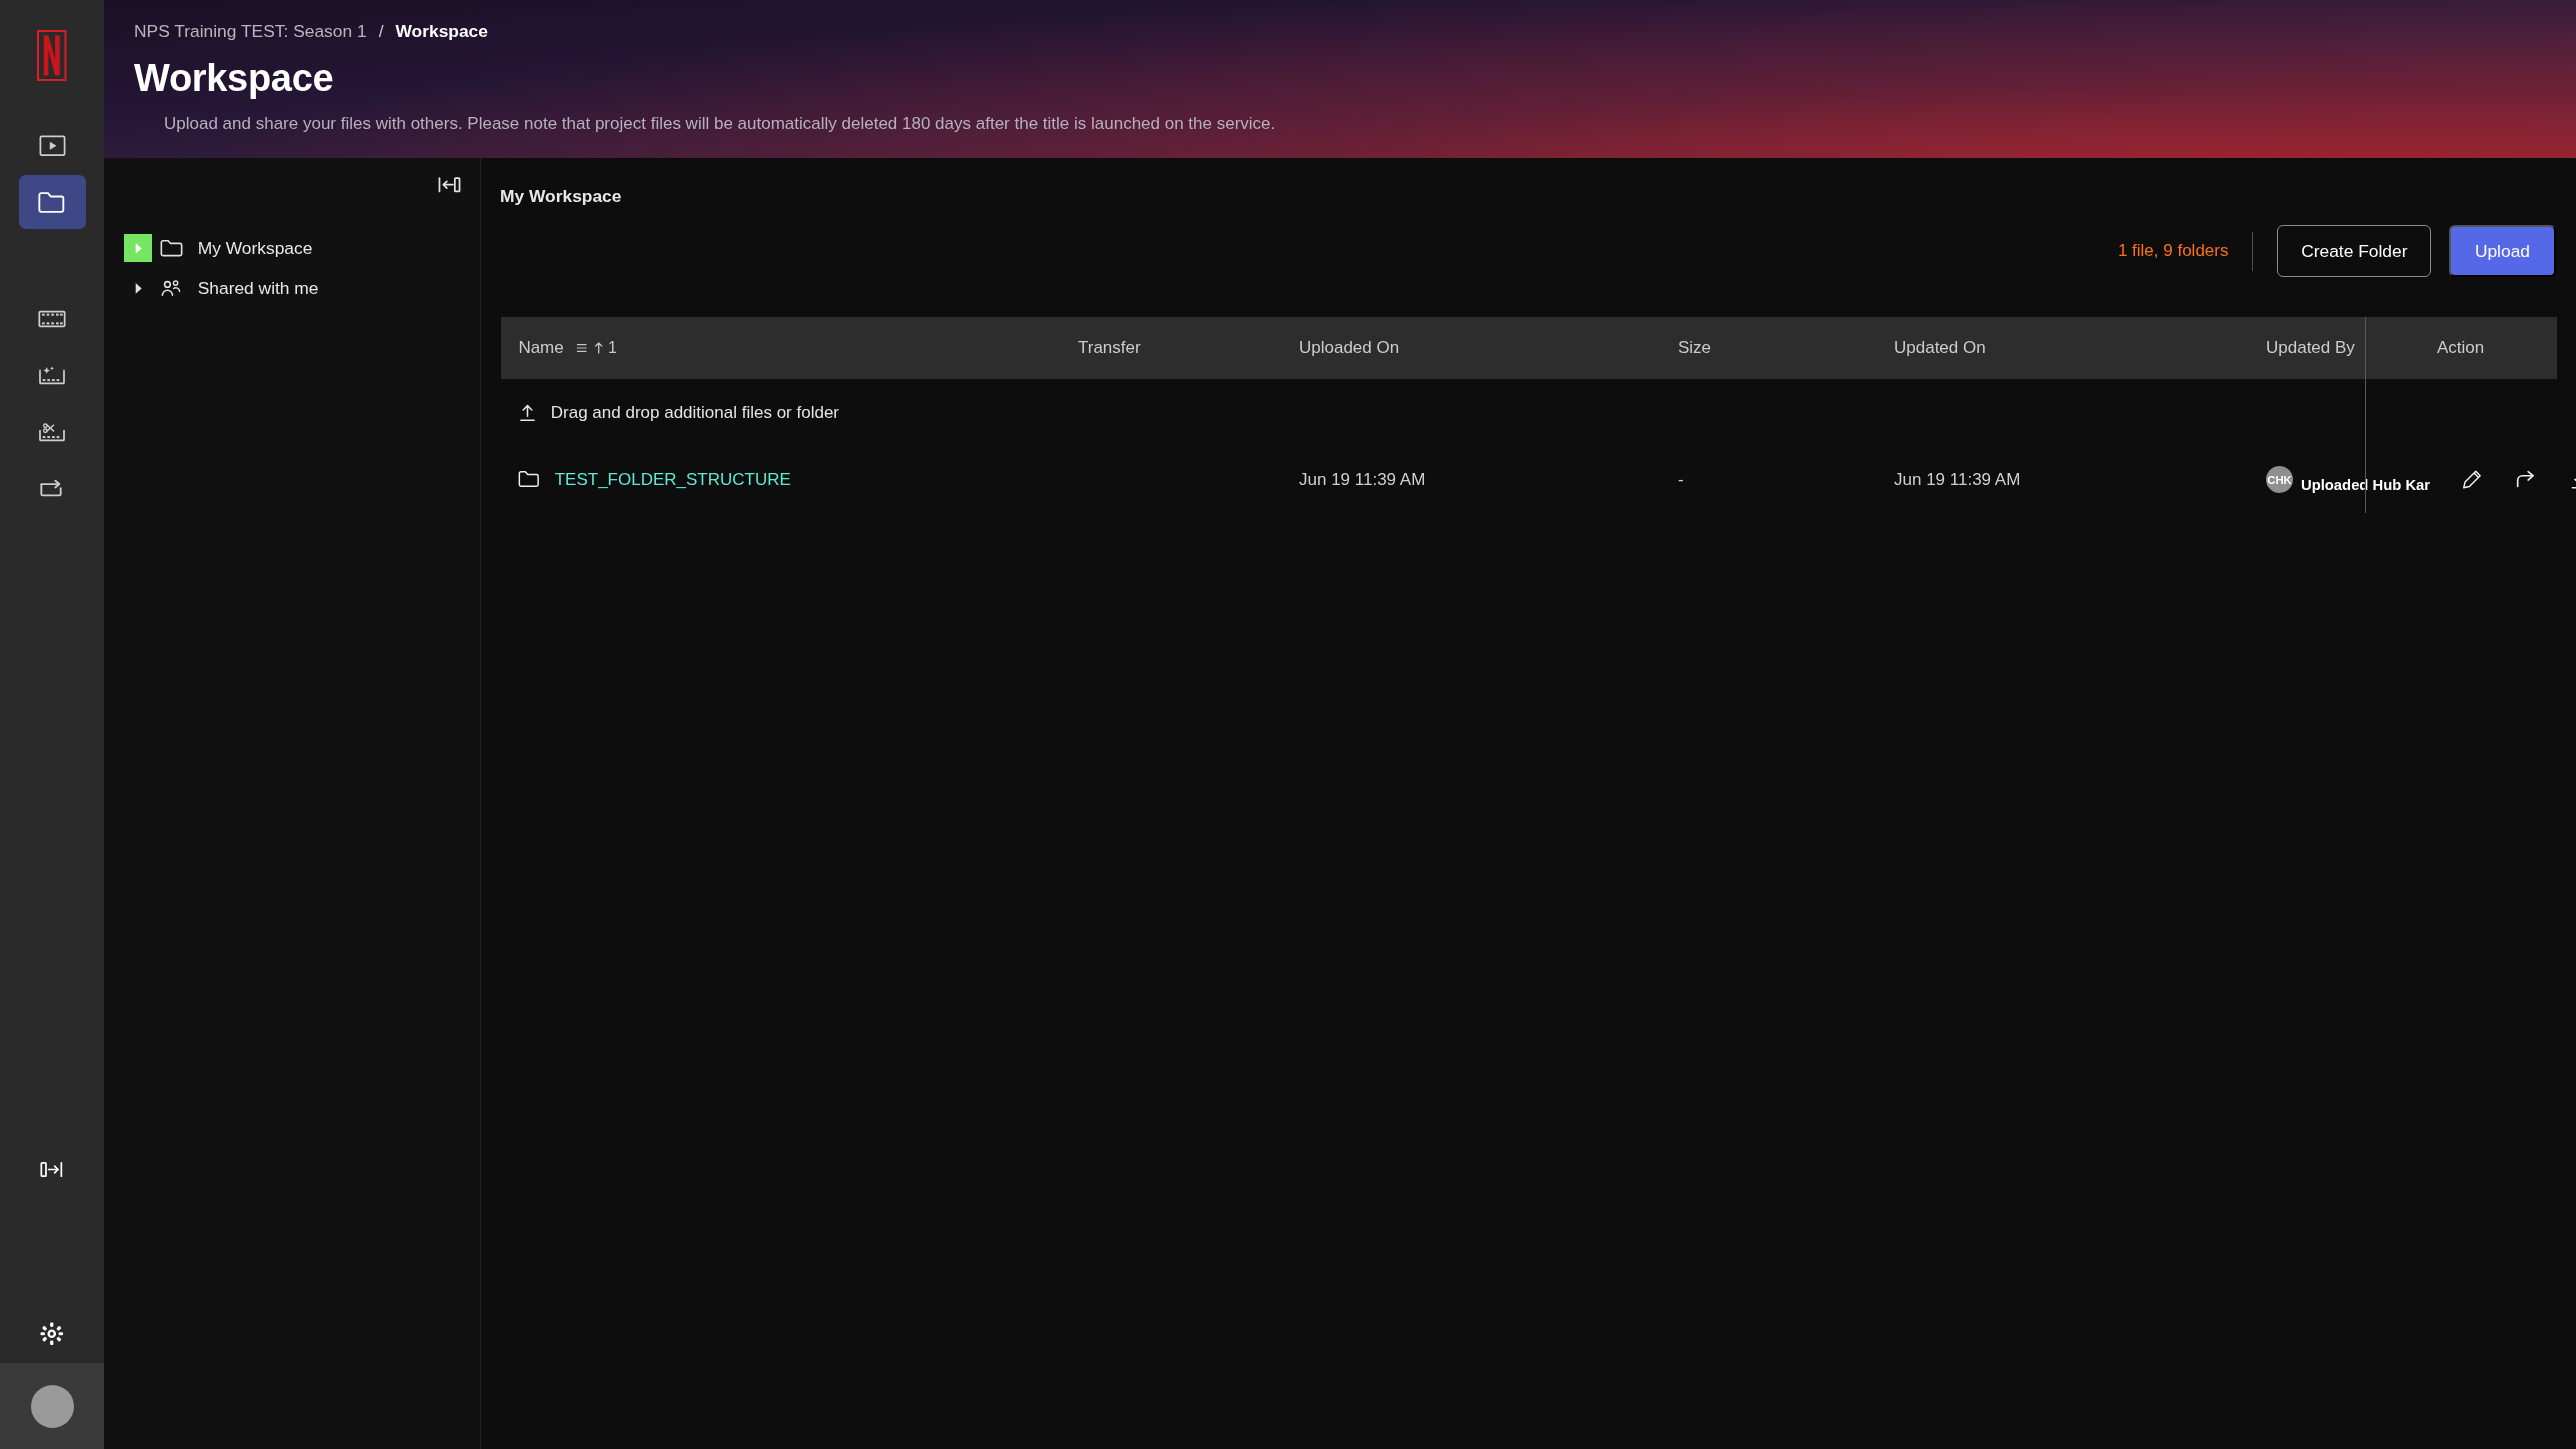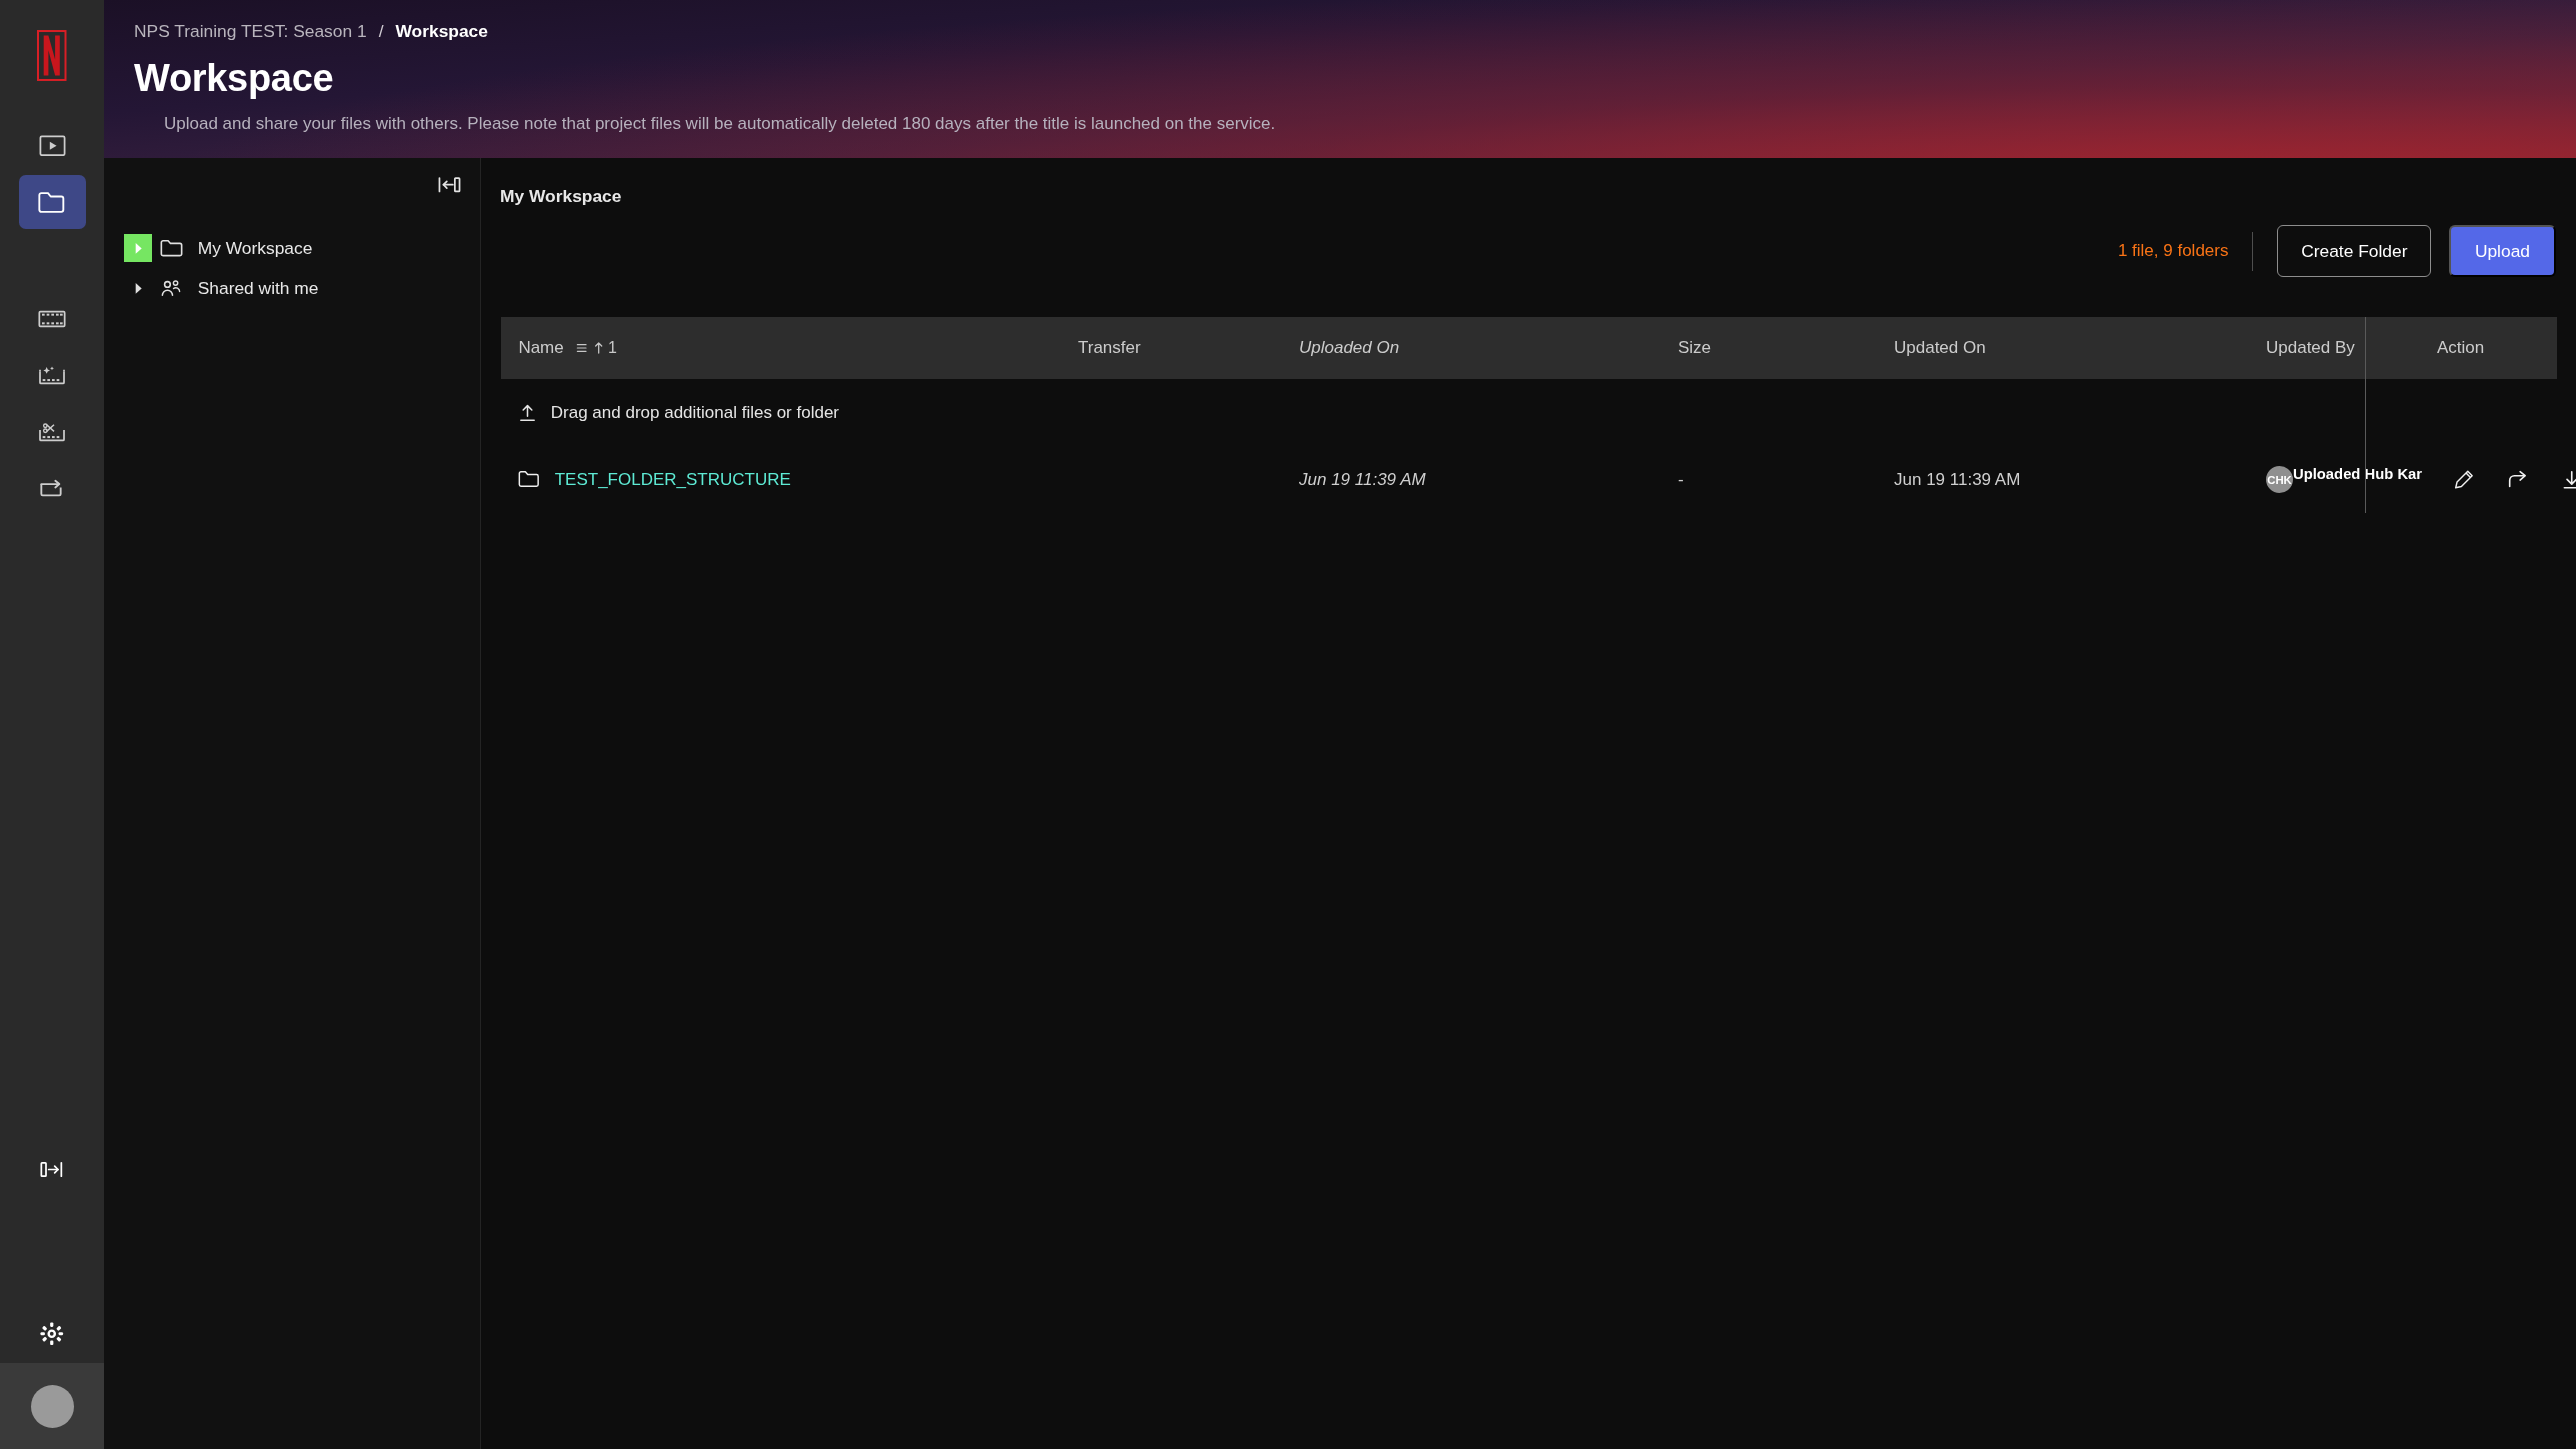--- a/index.html
+++ b/index.html
@@ -67,36 +67,36 @@
   .btn-primary { background:#5468e8; color:#ffffff; padding:0 24px; margin-left:17.4px; }
 
   
   .tbl { position:absolute; left:20px; top:159px; width:2056px; }
   .thead { display:flex; align-items:center; height:62px; background:#2d2d2d; position:relative; }
   .tbody-row { display:flex; align-items:center; height:67px; position:relative; }
   .th, .td { font-size:17px; color:#cfcfcf; display:flex; align-items:center; }
   .th { color:#cccccc; }
   .c-name  { flex:0 0 577px; padding-left:17.4px; }
   .c-tran  { flex:0 0 221px; }
-  .c-upl   { flex:0 0 379px;font-style:italic; }
+  .c-upl   { flex:0 0 379px; }
   .c-size  { flex:0 0 216px; }
   .c-updon { flex:0 0 372px; }
   .c-updby { flex:0 0 143px; }
   .c-act   { flex:1 1 auto; padding-left:28px; }
   .sort-ind { display:flex; align-items:center; gap:4.7px; margin-left:12px; color:#c7c7c7; font-size:16px; }
   .vdiv { position:absolute; left:1864px; top:0; width:0.7px; height:100%; background:#5a5a5a; }
   .row-drag { color:#e5e5e5; }
   .drag-ic { margin-right:13.4px; display:flex; align-items:center; }
   .name-cell { display:flex; align-items:center; }
   .name-cell .fic { margin-right:14.8px; display:flex; align-items:center; }
   .name-txt { font-size:17px; color:#5eead4; }
   .avatar-sm { width:27px; height:27px; border-radius:50%; background:#8f8f8f; color:#ffffff;
                font-size:11.4px; font-weight:bold; display:flex; align-items:center; justify-content:center;
                flex:0 0 27px; }
-  .updby-cell { display:flex; align-items:flex-start; gap:0; overflow:hidden; }
+  .updby-cell { display:flex; align-items:flex-end; gap:8px; overflow:hidden; }
   .updby-name { font-size:14.8px; color:#ffffff; font-weight:bold; white-space:nowrap; }
   .actions { display:flex; align-items:center; gap:27px; }
   .act-ic { width:27px; height:27px; display:flex; align-items:center; justify-content:center; }
 </style>
 </head>
 <body>
 
 <div class="app">
 
   <div class="rail">

